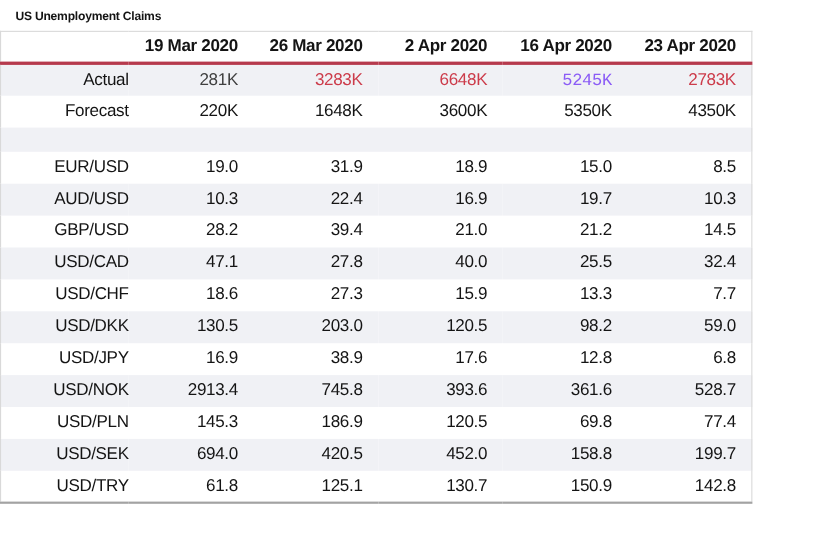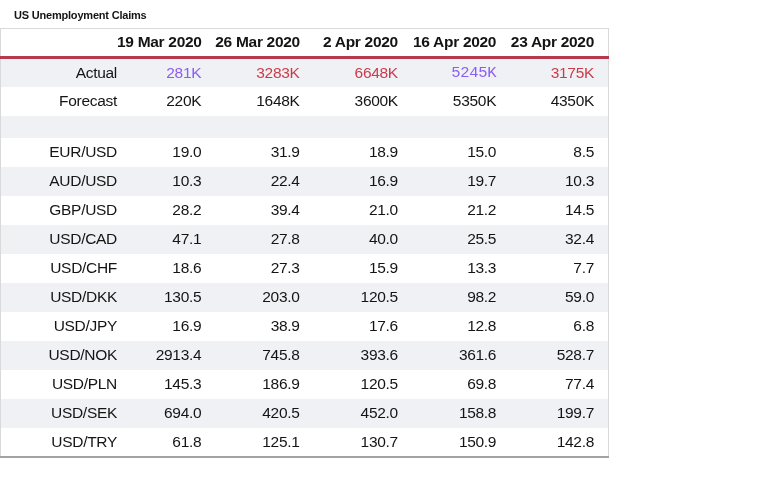--- a/index.html
+++ b/index.html
@@ -14,21 +14,21 @@
   }
   .page-title {
     font-size: 11px;
     font-weight: 700;
     padding: 9px 0 7px 14px;
     letter-spacing: -0.2px;
   }
   table.claims-table {
     border-collapse: collapse;
     table-layout: fixed;
-    width: 609px;
+    width: 684px;
     border: 1px solid var(--table-border, #d9d9d9);
     border-bottom: 2px solid var(--table-bottom-border, #a3a3a3);
   }
   thead th {
     height: 25px;
     background: #ffffff;
     border-bottom: 3px solid var(--divider-red, #b63a4d);
     font-size: 15.5px;
     font-weight: 700;
     text-align: right;
@@ -65,25 +65,25 @@
         <th>19 Mar 2020</th>
         <th>26 Mar 2020</th>
         <th>2 Apr 2020</th>
         <th>16 Apr 2020</th>
         <th>23 Apr 2020</th>
       </tr>
   </thead>
   <tbody>
       <tr>
         <td class="label-col">Actual</td>
-        <td style="color: #8b5cf6;">281K</td>
+        <td style="color: #404040;">281K</td>
         <td style="color: rgb(204, 59, 74);">3283K</td>
         <td style="color: rgb(204, 59, 74);">6648K</td>
         <td style="color: #8b5cf6; font-family: Liberation Mono, monospace;">5245K</td>
-        <td style="color: rgb(204, 59, 74);">3175K</td>
+        <td style="color: rgb(204, 59, 74);">2783K</td>
       </tr>
       <tr>
         <td class="label-col">Forecast</td>
         <td>220K</td>
         <td>1648K</td>
         <td>3600K</td>
         <td>5350K</td>
         <td>4350K</td>
       </tr>
       <tr class="spacer-row">

